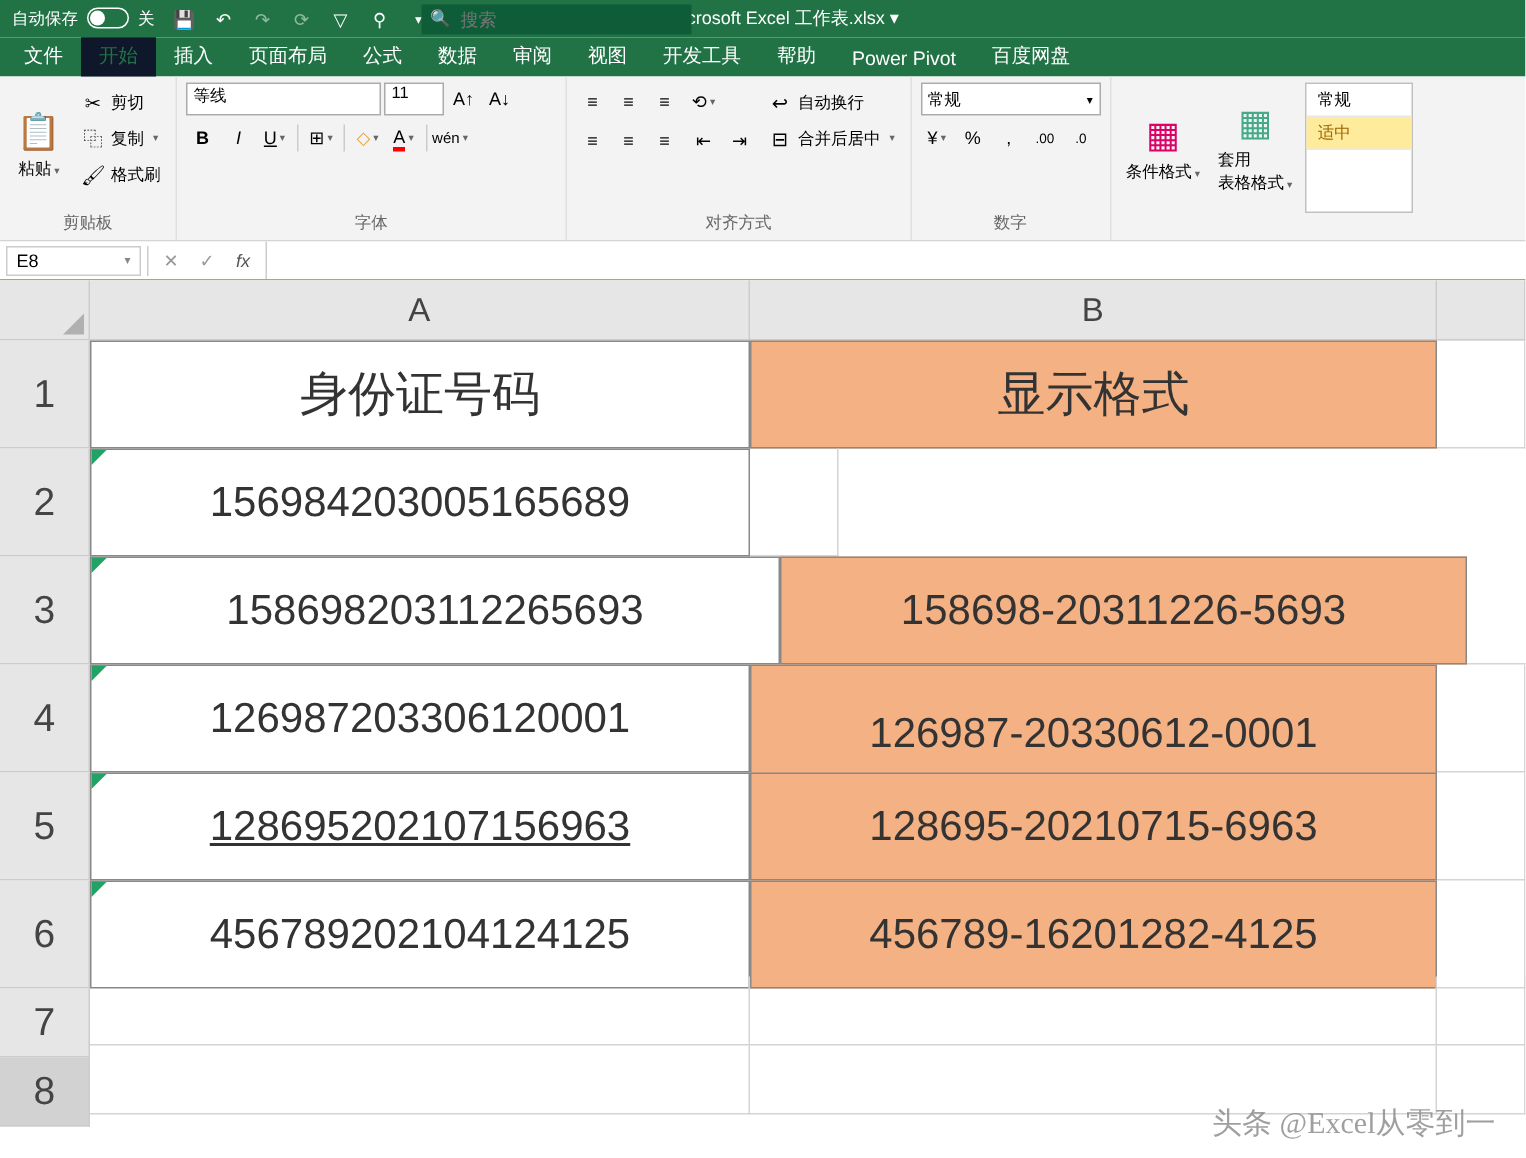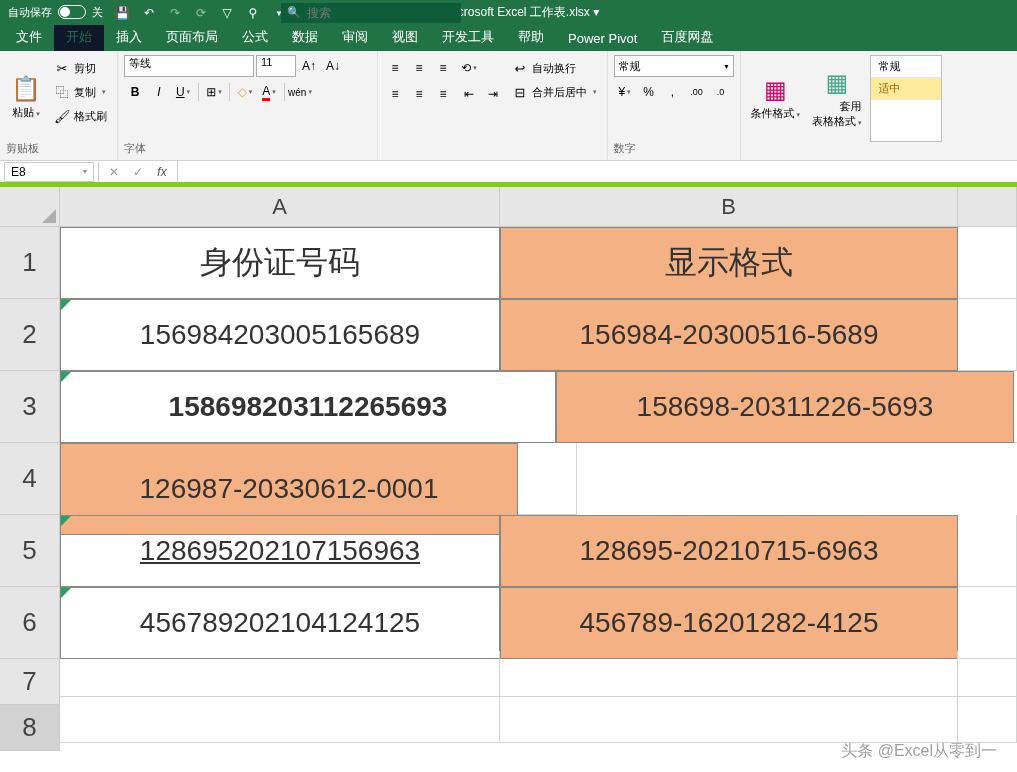--- a/index.html
+++ b/index.html
@@ -21,21 +21,21 @@
 
 
 .tabs { height: 26px; background: #217346; display: flex; align-items: flex-end; padding: 0 4px; }
 .tab { padding: 5px 12px; color: #fff; font-size: 13px; cursor: pointer; }
 .tab.active { background: #0f172a; color: #217346; }
 
 
 .ribbon { height: 110px; background: #f3f3f3; border-bottom: 1px solid #d4d4d4; display: flex; }
 .group { border-right: 1px solid #e0e0e0; padding: 4px 6px 2px; display: flex; flex-direction: column; position: relative; }
 .group-body { flex: 1; display: flex; gap: 4px; }
-.group-label { text-align: left; font-size: 11px; color: #666; padding: 2px 0; position: relative; }
+.group-label { text-align: center; font-size: 11px; color: #666; padding: 2px 0; position: relative; }
 
 .big-btn { display: flex; flex-direction: column; align-items: center; justify-content: center; padding: 2px 4px; cursor: pointer; min-width: 40px; }
 .big-btn .ico { font-size: 24px; margin-bottom: 2px; }
 .big-btn .lbl { font-size: 11px; }
 .small-rows { display: flex; flex-direction: column; gap: 2px; justify-content: flex-start; padding-top: 2px; }
 .small-btn { display: flex; align-items: center; gap: 4px; padding: 2px 4px; cursor: pointer; font-size: 11px; height: 22px; }
 .small-btn .ico { width: 16px; text-align: center; font-size: 13px; }
 
 .font-row { display: flex; gap: 2px; align-items: center; }
 .font-select { border: 1px solid #ababab; background: #fff; height: 22px; font-size: 11px; padding: 0 18px 0 4px; }
@@ -43,21 +43,21 @@
 .sep { width: 1px; height: 18px; background: #ccc; margin: 0 2px; }
 .drop::after { content: "▾"; font-size: 7px; margin-left: 2px; color: #666; }
 
 .num-fmt { border: 1px solid #ababab; background: #fff; height: 22px; width: 120px; font-size: 11px; padding: 0 4px; display: flex; align-items: center; justify-content: space-between; }
 
 .style-gallery { border: 1px solid #c0c0c0; background: #fff; display: flex; flex-direction: column; }
 .style-item { padding: 3px 8px; font-size: 11px; border-bottom: 1px solid #e8e8e8; min-width: 70px; }
 .style-item.mid { background: #ffeb9c; color: #9c6500; }
 
 
-.formula-bar { height: 26px; border-bottom: 5px solid #84cc16; display: flex; align-items: center; background: #fff; }
+.formula-bar { height: 26px; border-bottom: 1px solid #84cc16; display: flex; align-items: center; background: #fff; }
 .name-box { width: 90px; border: 1px solid #ccc; margin: 2px 4px; padding: 2px 6px; font-size: 12px; display: flex; align-items: center; justify-content: space-between; }
 .fx-btns { display: flex; gap: 2px; padding: 0 4px; border-left: 1px solid #ccc; }
 .fx-btn { width: 22px; height: 20px; display: flex; align-items: center; justify-content: center; color: #999; cursor: pointer; }
 .formula-input { flex: 1; border-left: 1px solid #ccc; height: 100%; padding: 0 6px; }
 
 
 .grid { position: relative; background: #fff; }
 .corner { position: absolute; left: 0; top: 0; width: 60px; height: 40px; background: #e6e6e6; border-right: 1px solid #ccc; border-bottom: 1px solid #ccc; }
 .corner::before { content: ""; position: absolute; right: 3px; bottom: 3px; width: 0; height: 0; border-style: solid; border-width: 0 0 14px 14px; border-color: transparent transparent #b0b0b0 transparent; }
 .col-headers { position: absolute; left: 60px; top: 0; display: flex; height: 40px; }
@@ -66,21 +66,21 @@
 .rh { background: #e6e6e6; border-right: 1px solid #ccc; border-bottom: 1px solid #ccc; display: flex; align-items: center; justify-content: center; font-size: 26px; color: #444; }
 .rh.sel { background: #d2d2d2; }
 .cells { position: absolute; left: 60px; top: 40px; }
 .row { display: flex; }
 .cell { border-right: 1px solid #d4d4d4; border-bottom: 1px solid #d4d4d4; display: flex; align-items: center; justify-content: center; font-size: 28px; color: #333; font-family: "DengXian Light", "Microsoft YaHei Light", sans-serif; position: relative; }
 .cell.hdr { font-size: 32px; font-weight: 400; }
 .cell.b { background: #f4b183; }
 .cell.bordered { border: 1px solid #888; }
 .tri { position: absolute; left: 0; top: 0; width: 0; height: 0; border-style: solid; border-width: 10px 10px 0 0; border-color: #21a366 transparent transparent transparent; }
 
-.watermark { position: absolute; right: 20px; bottom: 10px; font-size: 16px; color: #888; opacity: 0.8; font-family: Liberation Sans, sans-serif; }
+.watermark { position: absolute; right: 20px; bottom: 10px; font-size: 20px; color: #888; opacity: 0.8; font-family: Liberation Serif, serif; }
 </style>
 </head>
 <body>
 
 <div class="titlebar">
   <div class="autosave">
     <span>自动保存</span>
     <span class="toggle"></span>
     <span>关</span>
   </div>
@@ -200,20 +200,21 @@
         <div class="small-btn">
             <span class="ico">↩</span>
             <span>自动换行</span>
           </div>
         <div class="small-btn drop">
             <span class="ico">⊟</span>
             <span>合并后居中</span>
           </div>
       </div>
     </div>
+    <div class="group-label">对齐方式</div>
   </div>
 
   <div class="group">
     <div class="group-body" style="flex-direction:column; gap:4px;">
       <div class="num-fmt">
           <span>常规</span>
           <span style="font-size:8px;">▾</span>
         </div>
       <div class="font-row">
         <div class="bbtn drop">¥</div>
@@ -227,21 +228,21 @@
   </div>
 
   <div class="group" style="border-right:none;">
     <div class="group-body">
       <div class="big-btn">
           <span class="ico" style="color:#d06;">▦</span>
           <span class="lbl drop">条件格式</span>
         </div>
       <div class="big-btn">
           <span class="ico" style="color:#4a8;">▦</span>
-          <span class="lbl drop" style="white-space:pre-line; text-align:right;">套用
+          <span class="lbl drop" style="white-space:pre-line; text-align:left;">套用
 表格格式</span>
         </div>
       <div class="style-gallery">
         <div class="style-item">常规</div>
         <div class="style-item mid">适中</div>
       </div>
     </div>
     <div class="group-label">&nbsp;</div>
   </div>
 </div>
@@ -277,29 +278,29 @@
       <div class="rh sel" style="height: 46px;">8</div>
     </div>
   <div class="cells" id="cells">
       <div class="row" style="height: 72px;">
         <div class="cell hdr bordered" style="width: 440px; height: 72px;">身份证号码</div>
         <div class="cell hdr bordered b" style="width: 458px; height: 72px;">显示格式</div>
         <div class="cell" style="width: 59px; height: 72px;"></div>
       </div>
       <div class="row" style="height: 72px;">
         <div class="cell bordered" style="width: 440px; height: 72px;">156984203005165689<div class="tri"></div></div>
-        <div class="cell bordered b" style="width: 458px; height: 72px;">156984-20300516-5689</div>
-        <div class="cell" style="width: 59px; height: 72px;"></div>
-      </div>
-      <div class="row" style="height: 72px;">
-        <div class="cell bordered" style="width: 496px; height: 72px; font-weight: bold;">158698203112265693<div class="tri"></div></div>
+        <div class="cell" style="width: 59px; height: 72px;"></div>
+      </div>
+      <div class="row" style="height: 72px;">
+        <div class="cell bordered" style="width: 460px; height: 72px;">158698203112265693<div class="tri"></div></div>
         <div class="cell bordered b" style="width: 458px; height: 72px;">158698-20311226-5693</div>
         <div class="cell" style="width: 59px; height: 72px;"></div>
       </div>
       <div class="row" style="height: 72px;">
+        <div class="cell bordered" style="width: 440px; height: 72px;">126987203306120001<div class="tri"></div></div>
         <div class="cell bordered b" style="width: 458px; height: 92px;">126987-20330612-0001</div>
         <div class="cell" style="width: 59px; height: 72px;"></div>
       </div>
       <div class="row" style="height: 72px;">
         <div class="cell bordered" style="width: 440px; height: 72px; text-decoration: underline;">128695202107156963<div class="tri"></div></div>
         <div class="cell bordered b" style="width: 458px; height: 72px;">128695-20210715-6963</div>
         <div class="cell" style="width: 59px; height: 72px;"></div>
       </div>
       <div class="row" style="height: 64px;">
         <div class="cell bordered" style="width: 440px; height: 72px;">456789202104124125<div class="tri"></div></div>

